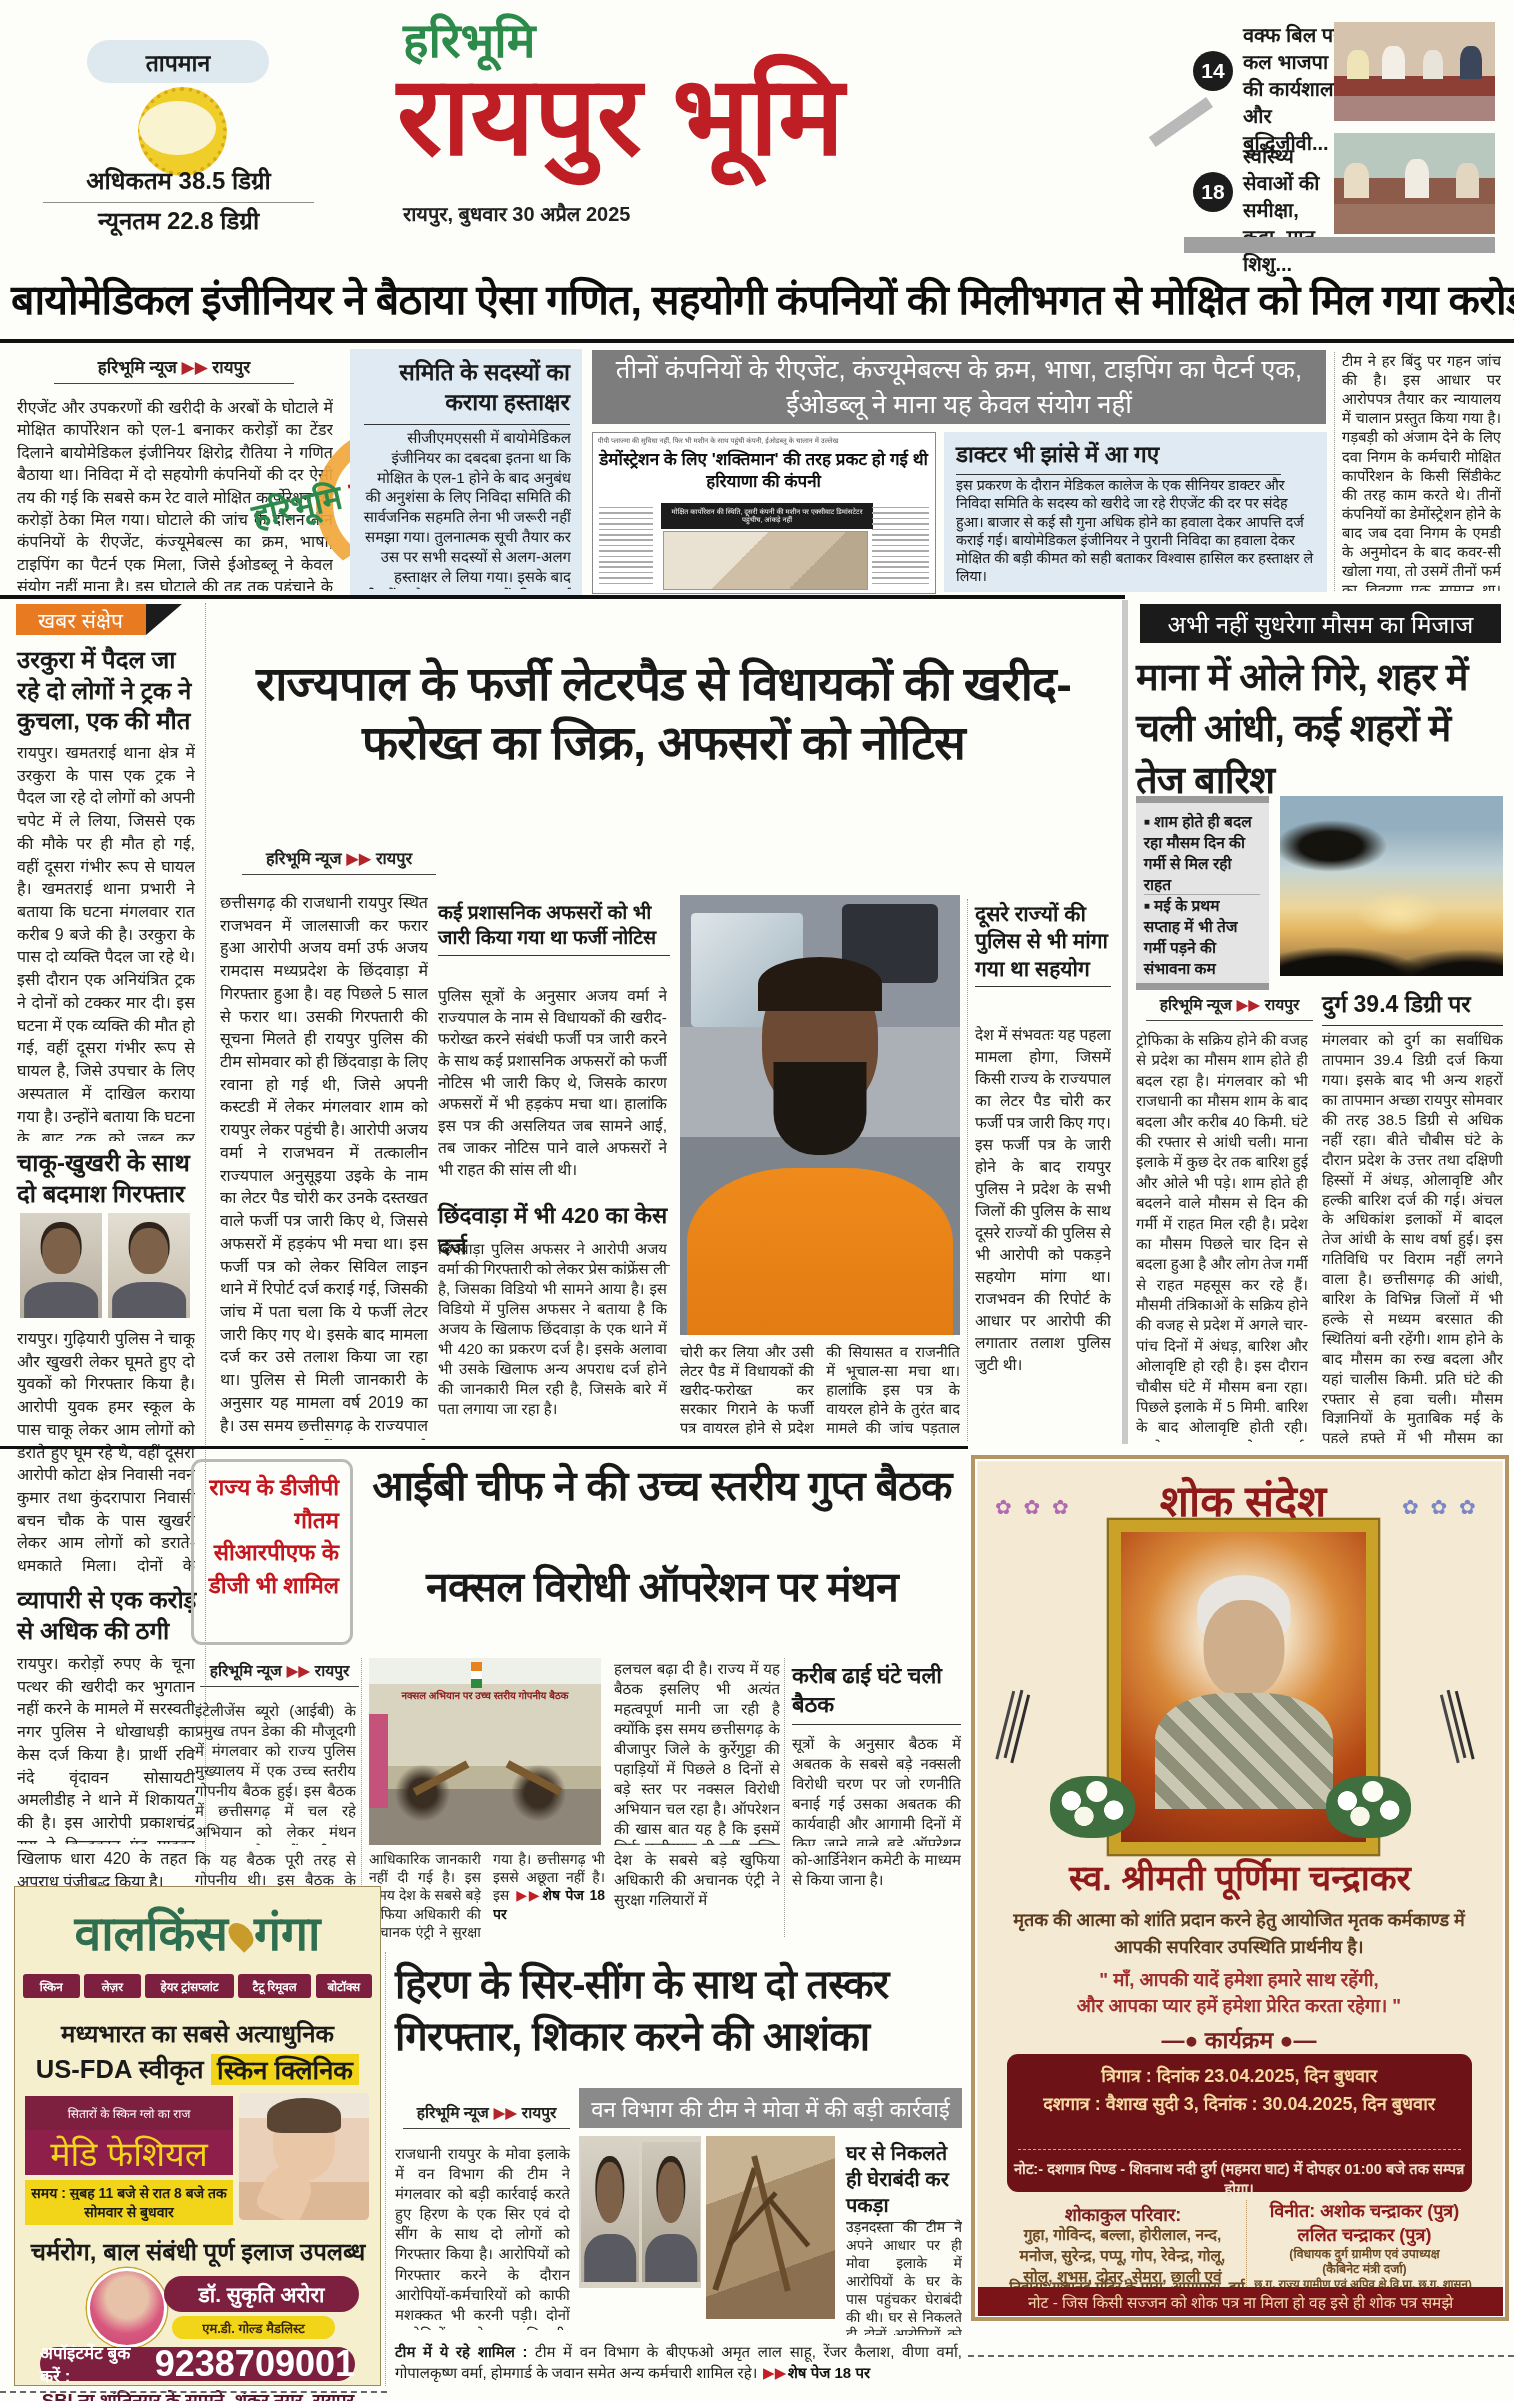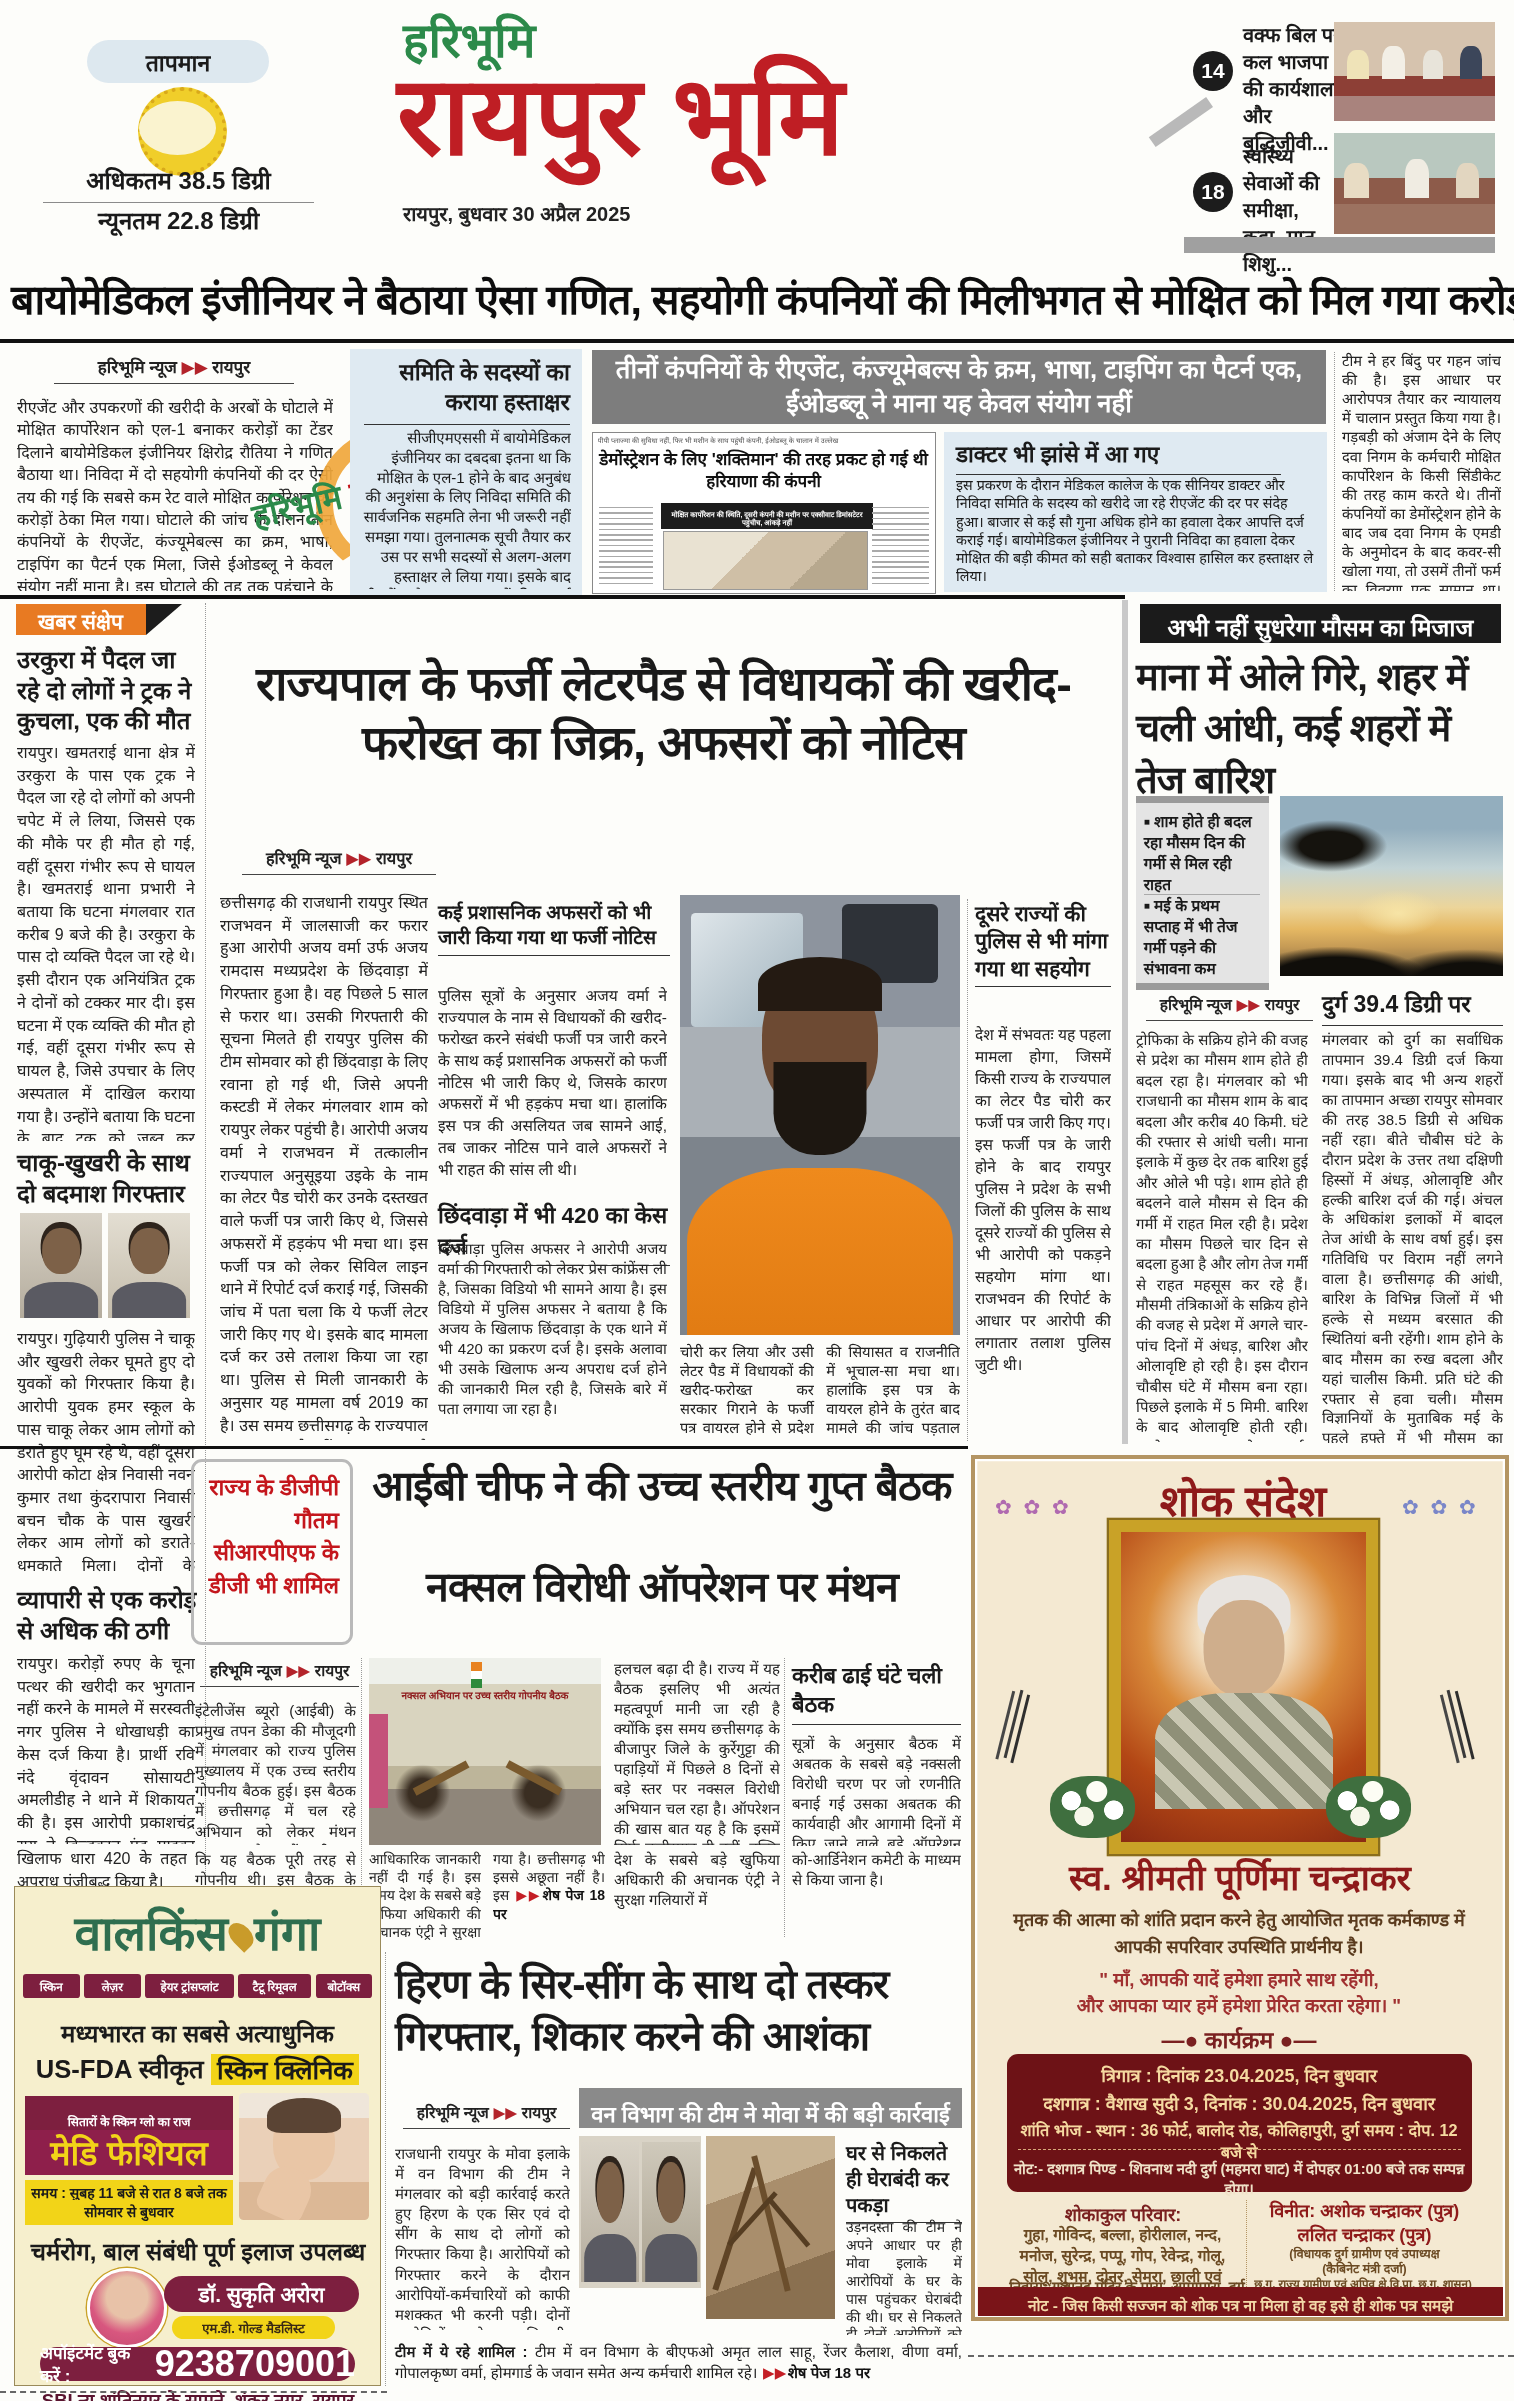--- a/index.html
+++ b/index.html
@@ -9,21 +9,21 @@
   .b{font-weight:bold}.c{text-align:center}.r{text-align:right}
   .body{font-size:15.5px;line-height:1.4;text-align:justify;overflow:hidden;color:#222}
   .rule{position:absolute;background:#111}
   .dotv{position:absolute;border-left:1.5px dotted #9a9a9a;width:0}
   .dashdot{position:absolute;height:0;border-top:2.3px dashed #666}
   .byline{position:absolute;font-weight:bold;font-size:17px;color:#222;text-align:center;
           border-bottom:1.5px solid #444;padding-bottom:4.6px;white-space:nowrap}
   .arrows{color:#b3232a;padding:0 4.6px}
   .jump{color:#111;font-weight:bold}
   .jump .arrows{color:#c41e25;padding:0 1.5px}
-  .band{position:absolute;color:#fff;font-weight:bold;display:flex;align-items:flex-end;justify-content:center;text-align:center}
+  .band{position:absolute;color:#fff;font-weight:normal;display:flex;align-items:center;justify-content:center;text-align:center}
   .photo{position:absolute;overflow:hidden}
   .mug{position:absolute;background:linear-gradient(180deg,#d8d2c6,#b4ac9d);overflow:hidden}
   .mug:before{content:"";position:absolute;left:50%;top:14%;width:46%;height:44%;transform:translateX(-50%);
       background:#7d6148;border-radius:46%;box-shadow:0 -4.6px 0 1.5px #2e241c}
   .mug:after{content:"";position:absolute;left:50%;bottom:-6%;width:90%;height:40%;transform:translateX(-50%);
       background:#5a5a62;border-radius:42% 42% 0 0}
   .pill{border-radius:23px;display:flex;align-items:center;justify-content:center}
   .flower{position:absolute;font-size:20px;letter-spacing:3.1px;color:#c77fb0}
 </style>
 </head>
@@ -270,21 +270,20 @@
   <div class="t c b" style="left:1002px;top:1853px;width:476px;font-size:35px;color:#8e1a1a">स्व. श्रीमती पूर्णिमा चन्द्राकर</div>
   <div class="t c b" style="left:999px;top:1907px;width:480px;font-size:18px;color:#5a3b1e">मृतक की आत्मा को शांति प्रदान करने हेतु आयोजित मृतक कर्मकाण्ड में</div>
   <div class="t c b" style="left:999px;top:1934px;width:480px;font-size:18px;color:#5a3b1e">आपकी सपरिवार उपस्थिति प्रार्थनीय है।</div>
   <div class="t c b" style="left:999px;top:1966px;width:480px;font-size:18.6px;color:#a03030">" माँ, आपकी यादें हमेशा हमारे साथ रहेंगी,</div>
   <div class="t c b" style="left:999px;top:1992px;width:480px;font-size:18.6px;color:#a03030">और आपका प्यार हमें हमेशा प्रेरित करता रहेगा। "</div>
   <div class="t c b" style="left:999px;top:2023px;width:480px;font-size:23px;color:#7a2020">―● <span>कार्यक्रम</span> ●―</div>
 
   <div class="t" style="left:1007px;top:2054px;width:465px;height:138px;background:#6d1216;border-radius:11px">
     <div class="t c b" style="left:7.7px;top:9.3px;width:449px;font-size:18px;color:#f5d9a0">त्रिगात्र : दिनांक 23.04.2025, दिन बुधवार</div>
     <div class="t c b" style="left:7.7px;top:37px;width:449px;font-size:18px;color:#f5d9a0">दशगात्र : वैशाख सुदी 3, दिनांक : 30.04.2025, दिन बुधवार</div>
-    <div class="t c b" style="left:4.6px;top:65px;width:455px;font-size:16.3px;color:#f5d9a0">शांति भोज - स्थान : 36 फोर्ट, बालोद रोड, कोलिहापुरी, दुर्ग   समय : दोप. 12 बजे से</div>
     <div class="t" style="left:11px;top:95px;width:443px;border-top:1.5px dashed #d8a97a"></div>
     <div class="t c b" style="left:6.2px;top:104px;width:452px;font-size:14.7px;color:#f0e2c8">नोट:- दशगात्र पिण्ड - शिवनाथ नदी दुर्ग (महमरा घाट) में दोपहर 01:00 बजे तक सम्पन्न होगा।</div>
   </div>
 
   <div class="t c b" style="left:1007px;top:2202px;width:232px;font-size:18px;color:#7a2020">शोकाकुल परिवार:</div>
   <div class="t c b" style="left:1004px;top:2225px;width:237px;font-size:15.5px;line-height:1.35;color:#6b4a23">गुहा, गोविन्द, बल्ला, होरीलाल, नन्द, मनोज, सुरेन्द्र, पप्पू, गोप, रेवेन्द्र, गोलू, सोलू, शुभम, दोनर, सेमरा, छाली एवं समस्त लड़ेर चन्द्राकर परिवार।</div>
   <div class="t c b" style="left:1252px;top:2198px;width:225px;font-size:18px;color:#8e1a1a">विनीत: अशोक चन्द्राकर (पुत्र)</div>
   <div class="t c b" style="left:1252px;top:2222px;width:225px;font-size:18px;color:#8e1a1a">ललित चन्द्राकर (पुत्र)</div>
   <div class="t c b" style="left:1252px;top:2245px;width:225px;font-size:12.4px;color:#6b4a23">(विधायक दुर्ग ग्रामीण एवं उपाध्यक्ष</div>
   <div class="t c b" style="left:1252px;top:2260px;width:225px;font-size:12.4px;color:#6b4a23">(कैबिनेट मंत्री दर्जा)</div>

